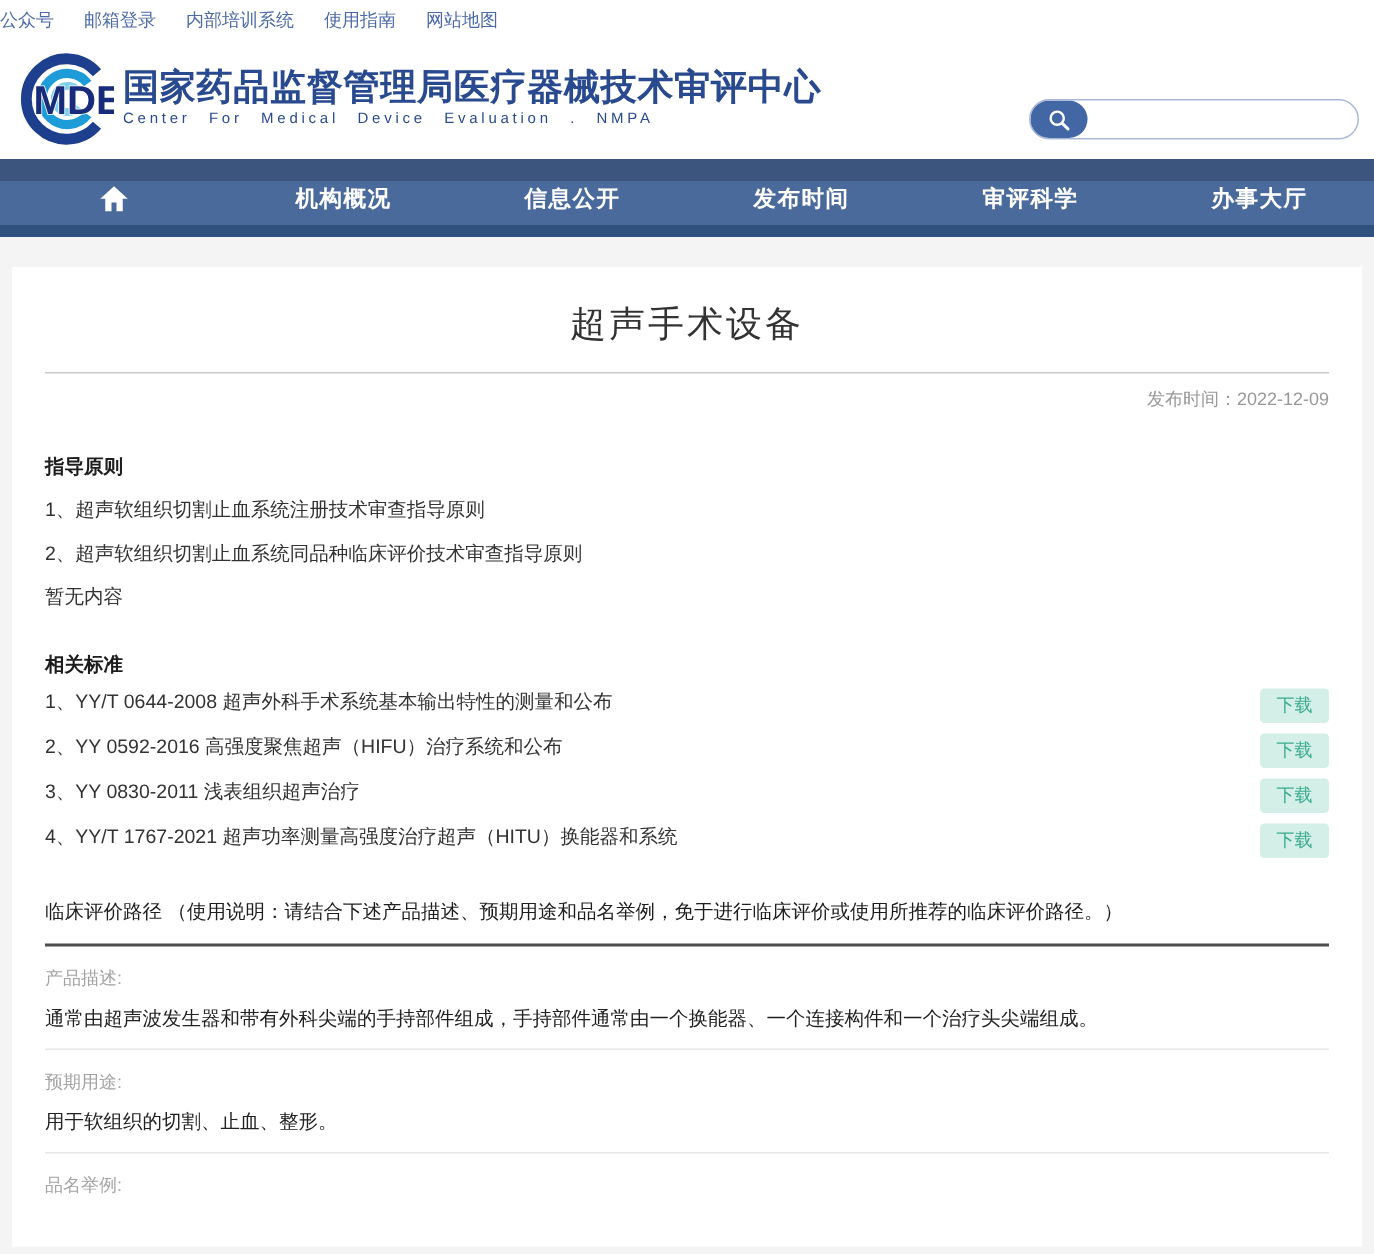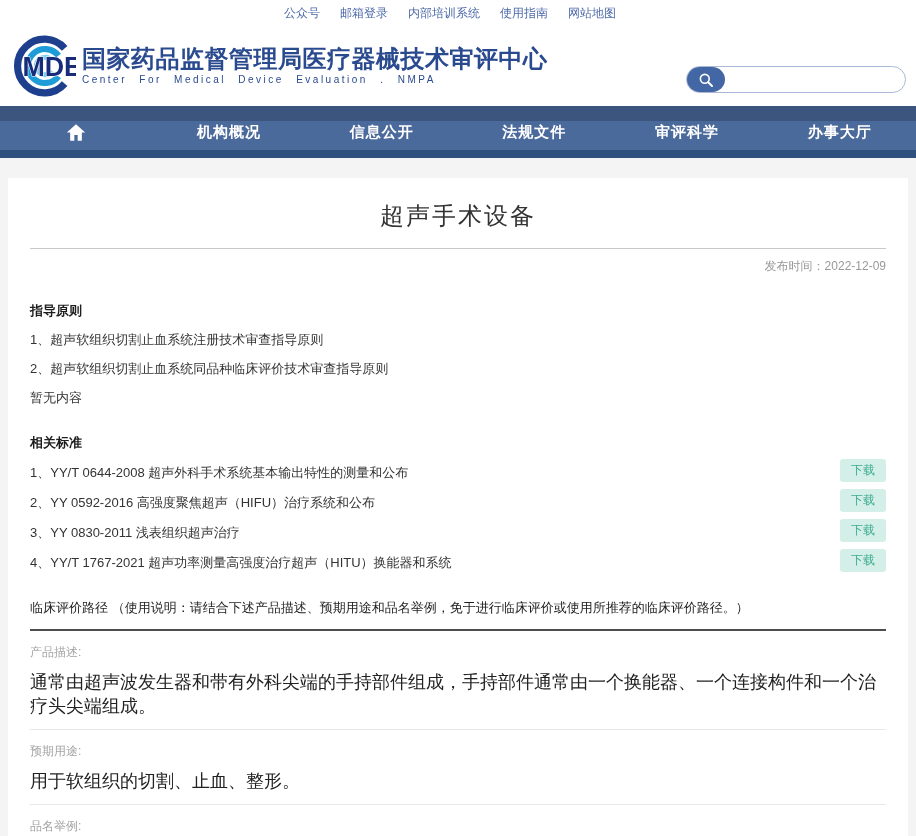--- a/index.html
+++ b/index.html
@@ -5,21 +5,21 @@
   * { box-sizing: border-box; }
   html,body { margin:0; padding:0; }
   body {
     width:916px; height:836px; overflow:hidden;
     font-family:"Liberation Sans", sans-serif;
     background:#ffffff;
   }
 
   
   .topbar {
-    height:26px; display:flex; justify-content:center; align-items:center;
+    height:26px; display:flex; justify-content:flex-start; align-items:center;
     gap:20px; padding-right:16px; background:#fff;
   }
   .topbar .tlink { font-size:12px; color:#4d6aa8; cursor:pointer; }
 
   
   .header { height:80px; position:relative; display:flex; align-items:center; padding-left:10px; background:#fff; }
   .logo-wrap { display:flex; align-items:center; }
   .titles { margin-left:6px; }
   .title-cn {
     font-family:Liberation Mono, monospace;
@@ -55,33 +55,33 @@
     overflow:hidden;
   }
 
   .article-title { text-align:center; font-size:24px; color:#333; padding-top:22px; letter-spacing:2px; }
   .title-divider { border-bottom:1px solid #c9c9c9; margin-top:16px; }
   .pub-row { text-align:right; color:#999; font-size:12px; margin-top:9px; }
 
   .sec-heading { font-size:13px; font-weight:bold; color:#1d1d1d; margin-top:27px; }
   .sec-item { font-size:13px; color:#333; margin-top:11px; }
 
-  .std-row { display:flex; justify-content:space-between; align-items:flex-end; margin-top:7px; }
+  .std-row { display:flex; justify-content:space-between; align-items:flex-start; margin-top:7px; }
   .std-text { font-size:13px; color:#333; }
   .dl-btn {
     background:#d3efe7; color:#3cab90; font-size:12px; border:none;
     border-radius:3px; padding:3px 11px; cursor:pointer; flex:0 0 auto;
   }
 
   .clinical { margin-top:27px; font-size:13px; color:#1d1d1d; }
   .clinical .cl-head { font-weight:normal; }
   .dark-divider { border-bottom:2px solid #4d4d4d; margin-top:12px; }
 
   .field-label { color:#a3a3a3; font-size:12px; margin-top:13px; }
-  .field-value { color:#222; font-size:18px; margin-top:9px; }
+  .field-value { color:#222; font-size:13px; margin-top:9px; }
   .field-divider { border-bottom:1px solid #e8e8e8; margin-top:11px; }
 </style>
 </head>
 <body>
 
 <div class="topbar">
   <span class="tlink">公众号</span>
   <span class="tlink">邮箱登录</span>
   <span class="tlink">内部培训系统</span>
   <span class="tlink">使用指南</span>
@@ -114,21 +114,21 @@
 </div>
 
 <div class="navbar">
   <div class="nav-home">
     <svg width="20" height="19" viewBox="0 0 24 22">
       <path d="M12 1 L23 11 H19 V21 H14 V14 H10 V21 H5 V11 H1 Z" fill="#ffffff"></path>
     </svg>
   </div>
   <div class="nav-item">机构概况</div>
   <div class="nav-item">信息公开</div>
-  <div class="nav-item">法规文件</div>
+  <div class="nav-item">发布时间</div>
   <div class="nav-item">审评科学</div>
   <div class="nav-item">办事大厅</div>
 </div>
 
 <div class="page-body">
   <div class="card">
 
     <div class="article-title">超声手术设备</div>
     <div class="title-divider"></div>
 

